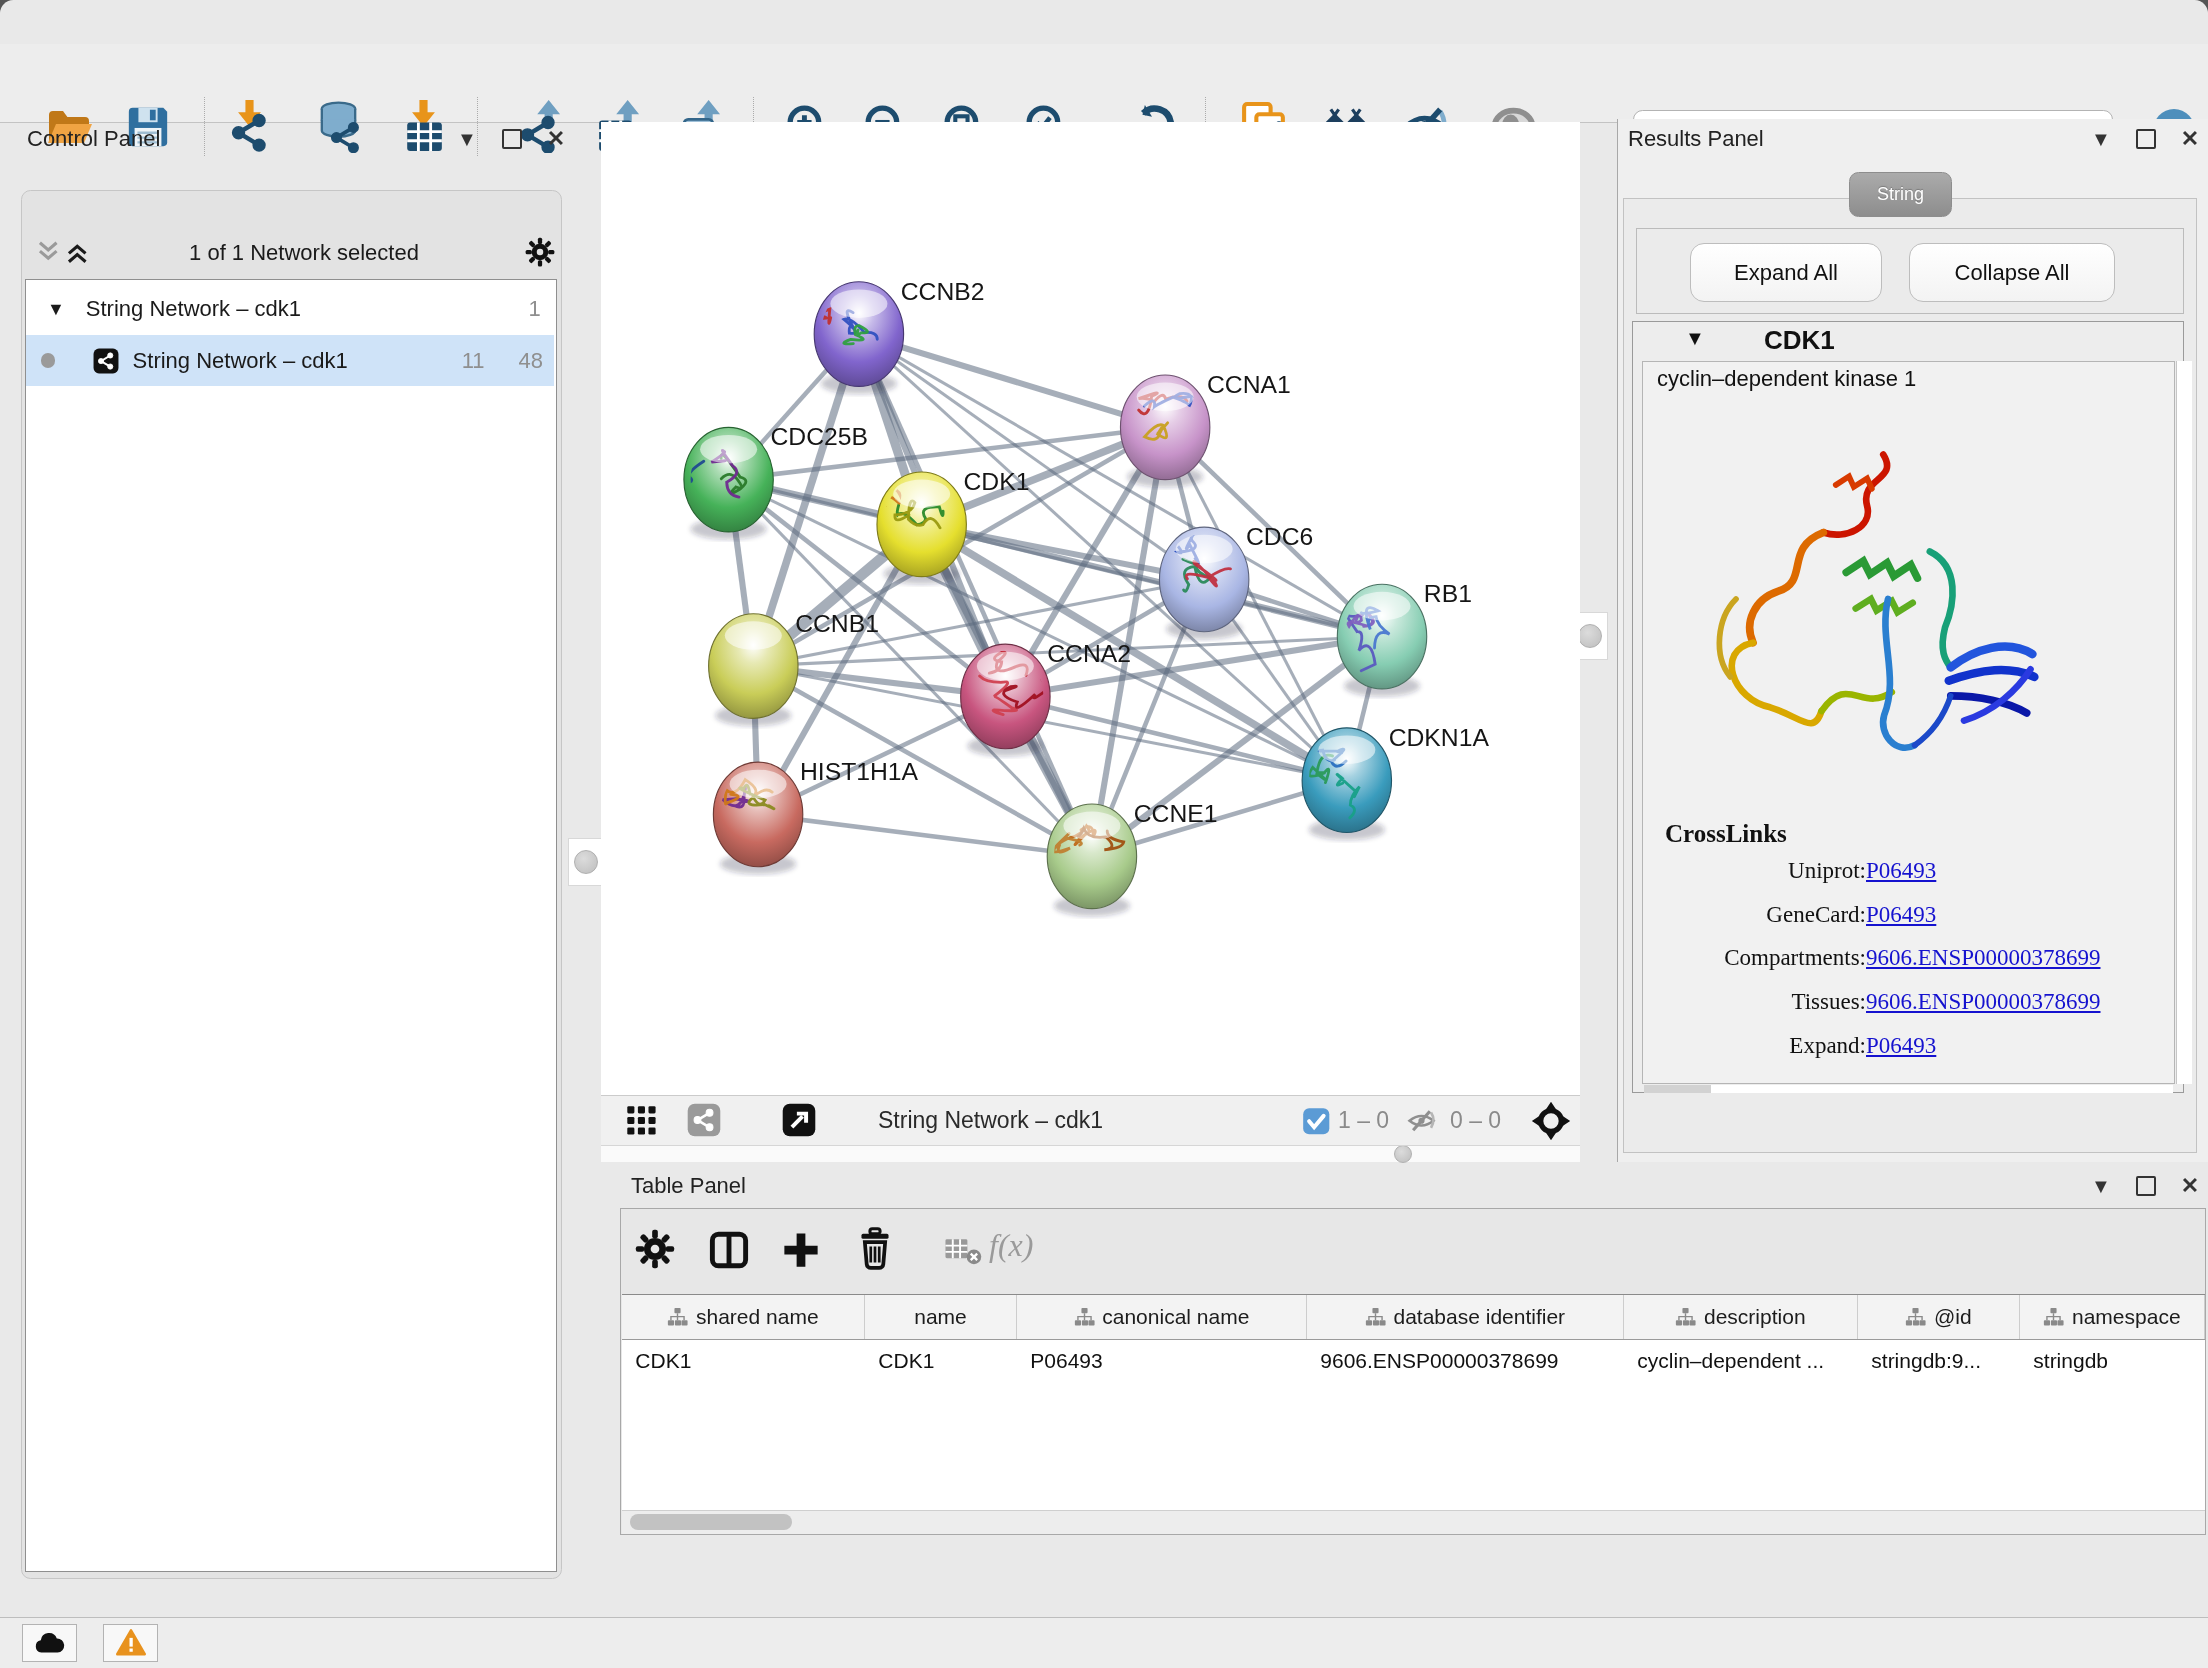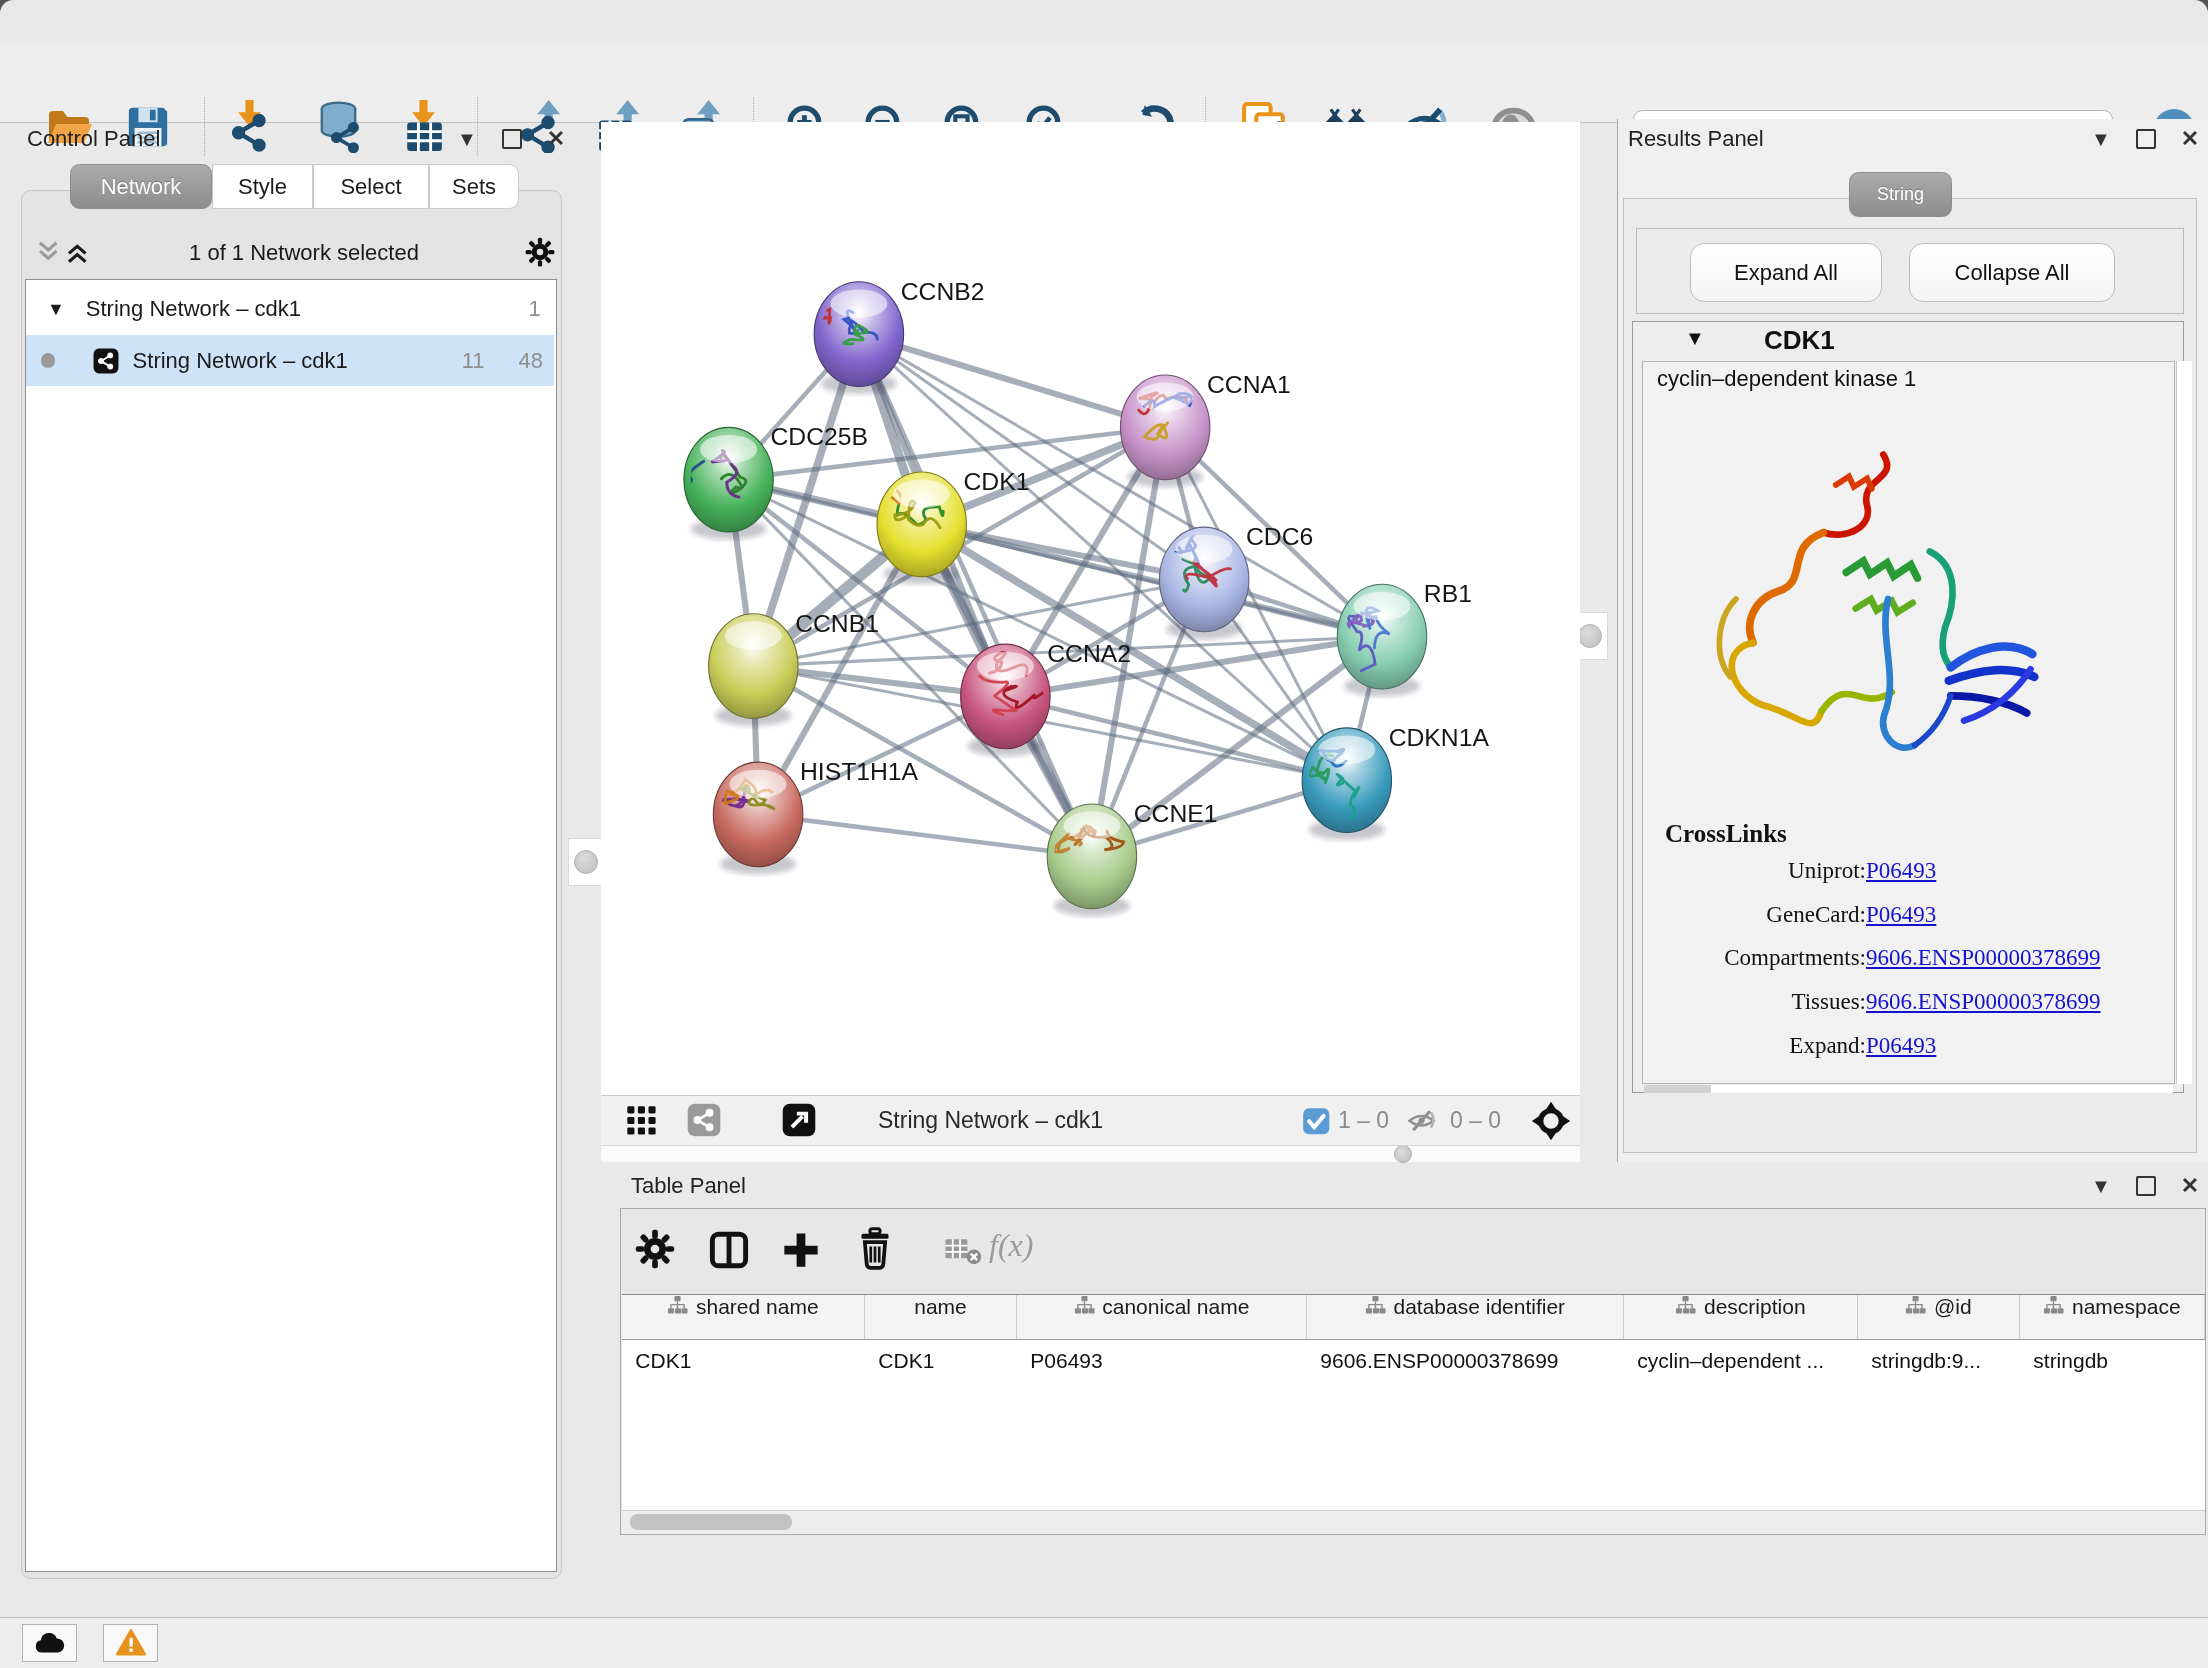--- a/index.html
+++ b/index.html
@@ -51,21 +51,21 @@
   .entry{left:1632px;top:321px;width:552px;height:772px;background:#ededed;border:1.9px solid #9a9a9a;box-sizing:border-box;}
   .entry-inner{left:1642px;top:361px;width:533px;height:723px;background:#f1f1f1;border:1px solid #b5b5b5;box-sizing:border-box;}
   .serif{font-family:"Liberation Serif",serif;}
   .xlrow{position:absolute;left:1689px;width:476px;font-size:23px;color:#111;display:flex;text-align:right;}
   .xlrow .lab{width:177px;}
   .xlrow a{color:#1512cf;text-decoration:underline;}
   
   .tp-box{left:620px;top:1208px;width:1586px;height:327px;background:#e7e7e7;border:1.9px solid #a8a8a8;box-sizing:border-box;}
   .dtable{left:622px;top:1294px;width:1583px;height:215px;background:#fff;border-top:1.9px solid #8a8a8a;overflow:hidden;}
   .thead{display:flex;height:44px;background:#f3f3f3;border-bottom:1.9px solid #9a9a9a;}
-  .th{display:flex;align-items:flex-start;justify-content:center;gap:7.6px;font-size:21px;color:#1c1c1c;
+  .th{display:flex;align-items:center;justify-content:center;gap:7.6px;font-size:21px;color:#1c1c1c;
       border-right:1px solid #cdcdcd;box-sizing:border-box;overflow:hidden;white-space:nowrap;flex:none;}
   .trow{display:flex;height:42px;}
   .td{display:flex;align-items:center;font-size:21px;color:#111;padding-left:13.3px;box-sizing:border-box;
       overflow:hidden;white-space:nowrap;flex:none;}
   .hscroll{left:622px;top:1510px;width:1583px;height:23px;background:#ededed;border-top:1px solid #cfcfcf;}
   .hthumb{left:7.6px;top:2.9px;width:162px;height:16px;background:#c2c2c2;border-radius:8.6px;}
   
   .statusbar{left:0;top:1617px;width:2208px;height:51px;background:#ededed;border-top:1px solid #bdbdbd;}
   .sbtn{top:1623px;width:55px;height:38px;background:#f8f8f8;border:1.9px solid #b3b3b3;display:flex;
         align-items:center;justify-content:center;box-sizing:border-box;}
@@ -244,26 +244,20 @@
     </div>
   </div>
 
   <div class="abs ptitle" style="left:27px;top:126px">Control Panel</div>
   <div class="abs pctl" style="left:457px;top:126px">
     <span class="tri">▼</span>
     <span class="flo"></span>
     <span class="clo">✕</span>
   </div>
   <div class="abs cp-outer"></div>
-  <div class="abs" id="cp-tabs" style="left:70px;top:164px;display:flex;z-index:3">
-      <div class="tab sel first" style="width: 142px;">Network</div>
-      <div class="tab" style="width: 101px;">Style</div>
-      <div class="tab" style="width: 116px;">Select</div>
-      <div class="tab last" style="width: 90px;">Sets</div>
-    </div>
 
   <div class="abs" style="left:34px;top:238px;z-index:3">
     <svg class="sym" width="28.5" height="28.5" viewBox="0 0 24 24">
         <path d="M5,4 l7,6 l7,-6 M5,11 l7,6 l7,-6" fill="none" stroke="#9a9a9a" stroke-width="2.6"></path>
       </svg>
   </div>
   <div class="abs" style="left:63px;top:238px;z-index:3">
     <svg class="sym" width="28.5" height="28.5" viewBox="0 0 24 24">
         <path d="M5,20 l7,-6 l7,6 M5,13 l7,-6 l7,6" fill="none" stroke="#1a1a1a" stroke-width="2.6"></path>
       </svg>

